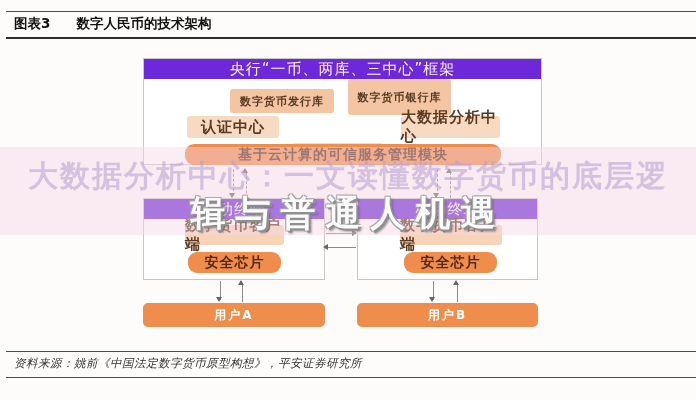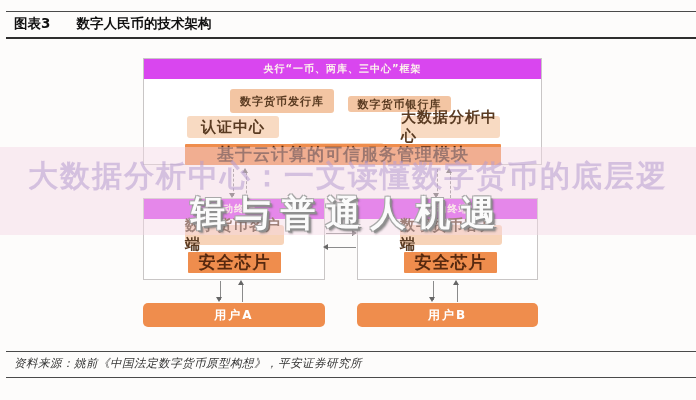--- a/index.html
+++ b/index.html
@@ -7,24 +7,24 @@
   .page{position:relative;width:696px;height:400px;background:#fdfcfb;overflow:hidden;padding-left:35px;}
 
   
   .rule-thin{position:absolute;left:6px;right:6px;height:0;border-top:1.5px solid #4a4a4a;}
   .rule-thick{position:absolute;left:6px;right:6px;height:0;border-top:2.5px solid #2e2e2e;}
   .fig-title{position:absolute;left:14px;top:15px;font-size:13.5px;font-weight:bold;color:#111;}
   .fig-title .gap{display:inline-block;width:26px;}
 
   
   .frame-box{position:absolute;left:143px;top:58px;width:399px;height:107px;background:#ffffff;border:1px solid #c9c6c6;box-sizing:border-box;}
-  .gray-bar{position:absolute;background:#d946ef;color:#fdf4ec;font-size:10px;display:flex;align-items:center;justify-content:center;letter-spacing:1px;font-weight:bold;}
+  .gray-bar{position:absolute;background:#6d28d9;color:#fdf4ec;font-size:15px;display:flex;align-items:center;justify-content:center;letter-spacing:1px;}
   .peach-box{position:absolute;background:#f3c5a3;color:#5a3b22;font-size:11px;font-weight:bold;border-radius:3px;display:flex;align-items:center;justify-content:center;letter-spacing:1px;}
   .peach-light{position:absolute;background:#f8dac2;color:#5a3b22;font-size:15px;font-weight:bold;border-radius:3px;display:flex;align-items:center;justify-content:center;letter-spacing:1px;}
-  .orange-box{position:absolute;background:#ef8d4d;color:#57290f;font-size:17px;font-weight:bold;border-radius:1px;display:flex;align-items:center;justify-content:center;letter-spacing:1px;}
+  .orange-box{position:absolute;background:#ef8d4d;color:#57290f;font-size:14px;font-weight:bold;border-radius:9px;display:flex;align-items:center;justify-content:center;letter-spacing:1px;}
 
   
   .panel{position:absolute;top:198px;height:82px;background:#ffffff;border:1px solid #c9c6c6;box-sizing:border-box;}
 
   
   .user-bar{position:absolute;top:303px;height:24px;background:#ef8d4d;border-radius:5px;color:#fff;font-size:12px;font-weight:bold;display:flex;align-items:center;justify-content:center;letter-spacing:2px;}
 
   
   .dashv{position:absolute;width:0;border-left:1px dashed #8b8b8b;}
   .solidv{position:absolute;width:0;border-left:1px solid #8b8b8b;}
@@ -53,21 +53,21 @@
 
   <div class="rule-thin" style="top:11px;"></div>
   <div class="fig-title">
     <span>图表3</span><span class="gap"></span><span>数字人民币的技术架构</span>
   </div>
   <div class="rule-thick" style="top:37px;"></div>
 
   <div class="frame-box">
     <div class="gray-bar" style="left:0;top:0;width:397px;height:20px;">央行“一币、两库、三中心”框架</div>
     <div class="peach-box" style="left:86px;top:30px;width:104px;height:24px;">数字货币发行库</div>
-    <div class="peach-box" style="left:204px;top:37px;width:103px;height:16px;">数字货币银行库</div>
+    <div class="peach-box" style="left:204px;top:20px;width:103px;height:36px;">数字货币银行库</div>
     <div class="peach-light" style="left:43px;top:57px;width:92px;height:22px;">认证中心</div>
     <div class="peach-light" style="left:148px;top:64px;width:92px;height:22px;margin-top:20px;">登记中心</div>
     <div class="peach-light" style="left:257px;top:57px;width:99px;height:22px;">大数据分析中心</div>
     <div class="orange-box" style="left:41px;top:85px;width:316px;height:21px;">基于云计算的可信服务管理模块</div>
   </div>
 
   <div class="dashv" style="left:233px;top:169px;height:27px;"></div>
   <div class="arr down" style="left:229px;top:193px;"></div>
   <div class="dashv" style="left:246px;top:172px;height:26px;"></div>
   <div class="arr up" style="left:242px;top:168px;"></div>

